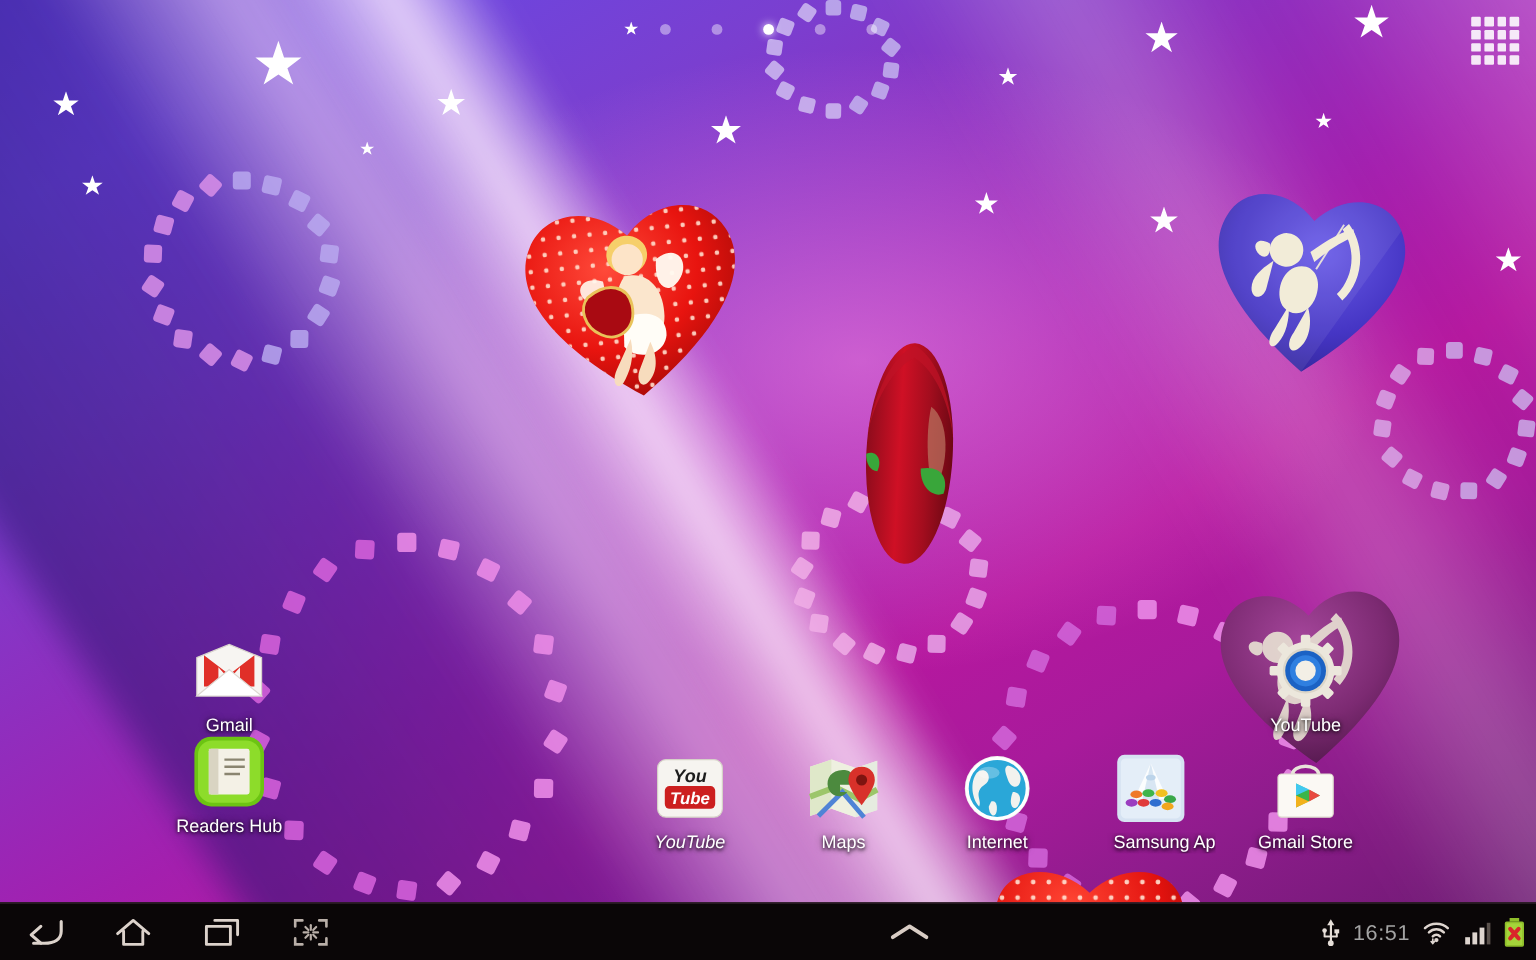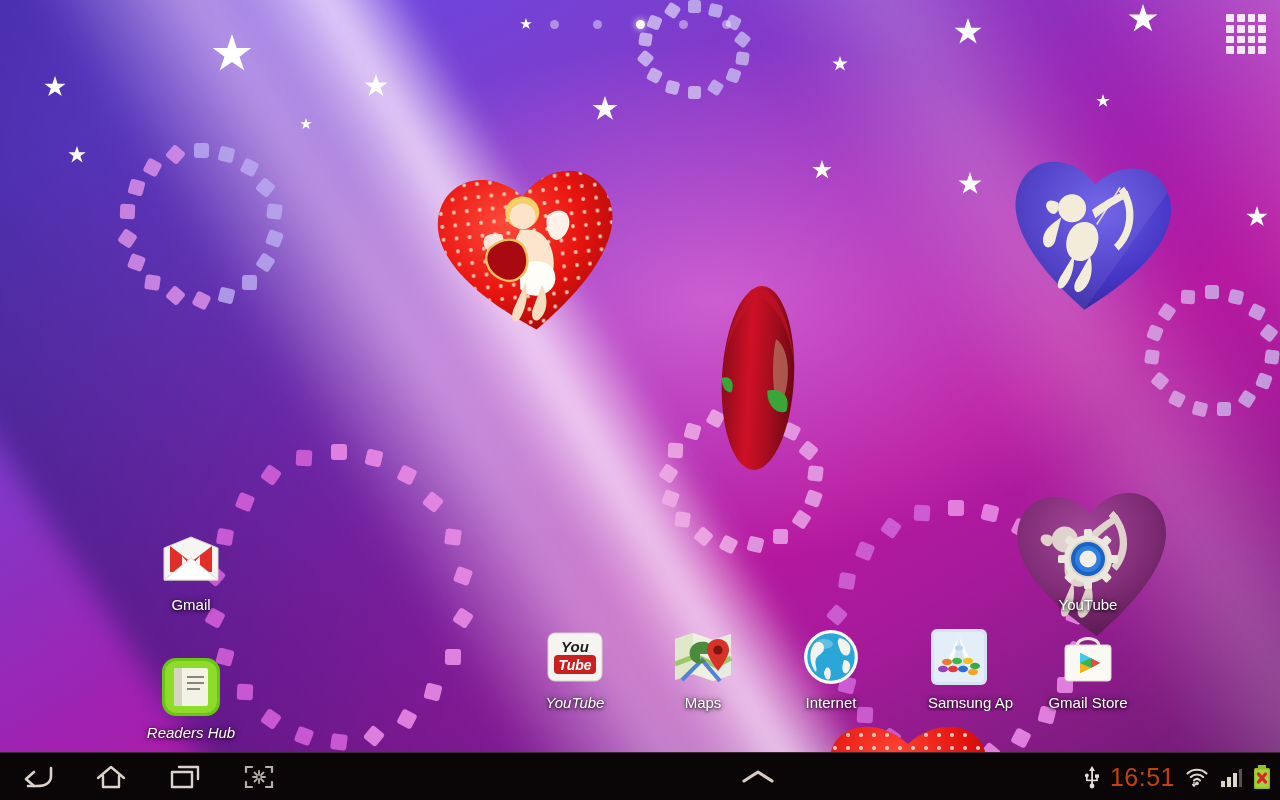--- a/index.html
+++ b/index.html
@@ -66,21 +66,21 @@
   .app .glyph { width:62px; height:62px; position:relative; }
   .app .lbl { margin-top:6px; font-size:15px; color:#fff; white-space:nowrap;
     text-shadow:0 1px 3px rgba(0,0,0,0.85), 0 0 6px rgba(0,0,0,0.6); }
   .app.clip .lbl { width:108px; overflow:hidden; text-align:right; }
 
   
   #navbar { position:absolute; left:0; bottom:0; width:1280px; height:48px; background:#0a0607;
     border-top:1px solid #3a2733; display:flex; align-items:center; }
   .navbtn { width:74px; height:48px; display:flex; align-items:center; justify-content:center; }
   #statusbar { position:absolute; right:8px; top:0; height:48px; display:flex; align-items:center; gap:9px; }
-  #clock { color:#c2410c; font-size:25px; letter-spacing:0.5px; }
+  #clock { color:#a3a3a3; font-size:18px; letter-spacing:0.5px; }
   .sysicon { display:block; }
 </style>
 </head>
 <body>
 
 <div id="screen">
 
   <div id="wallpaper">
     <div class="sweep sw3"></div>
     <div class="sweep sw1"></div>
@@ -393,21 +393,21 @@
         </g>
         <circle cx="31" cy="31" r="19" fill="#dcd6c9"></circle>
         <circle cx="31" cy="31" r="17" fill="#1b62c4"></circle>
         <circle cx="31" cy="31" r="13" fill="#2f7fe0"></circle>
         <circle cx="31" cy="31" r="8.5" fill="#f3efe6"></circle>
       </svg>
     </div>
     <div class="lbl">YouTube</div>
   </div>
 
-  <div class="app" style="left:136px;top:656px;font-style:italic;">
+  <div class="app" style="left:136px;top:612px;">
     <div class="glyph">
       <svg width="62" height="62" viewBox="0 0 62 62">
         <rect x="2" y="2" width="58" height="58" rx="14" fill="#6cc413"></rect>
         <rect x="5" y="5" width="52" height="52" rx="12" fill="#8ddc2a"></rect>
         <rect x="14" y="12" width="34" height="38" rx="2" fill="#f4f1e6"></rect>
         <rect x="14" y="12" width="8" height="38" fill="#d9d4c2"></rect>
         <g stroke="#8a8570" stroke-width="2">
           <line x1="27" y1="21" x2="44" y2="21"></line>
           <line x1="27" y1="27" x2="44" y2="27"></line>
           <line x1="27" y1="33" x2="40" y2="33"></line>

